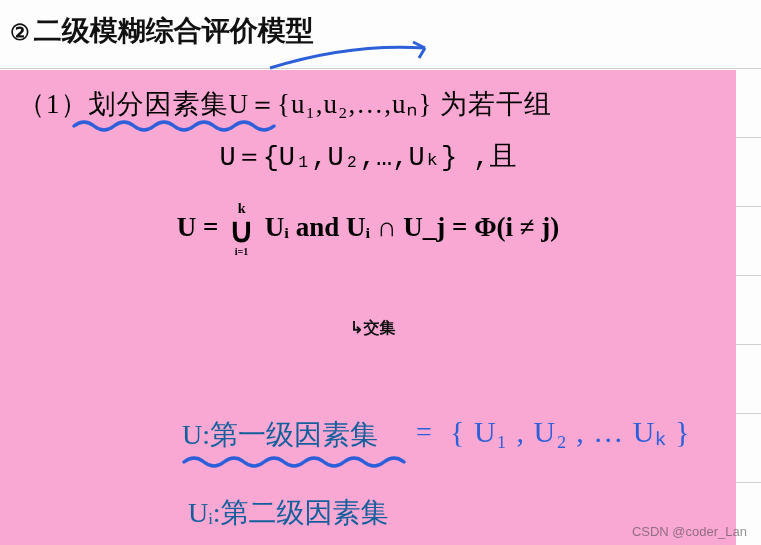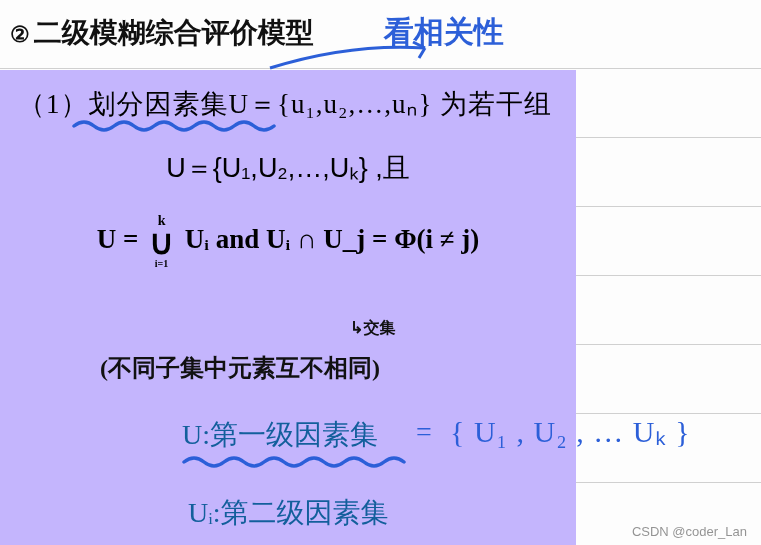--- a/index.html
+++ b/index.html
@@ -53,44 +53,44 @@
     .arrow-svg {
       position: absolute;
       top: 38px;
       left: 260px;
       pointer-events: none;
     }
     .tan-box {
       position: absolute;
       top: 70px;
       left: 0;
-      width: 576px;
+      width: 736px;
       height: 475px;
-      background: #c4b5fd;
+      background: #f9a8d4;
       padding: 14px 18px 8px 18px;
     }
     .line1 {
       font-size: 27px;
       color: #000;
       margin-bottom: 8px;
       letter-spacing: 1px;
     }
     .line1 .ff { font-family: "Times New Roman", serif; }
     .wavy-underline {
       position: absolute;
       top: 48px;
       left: 72px;
       pointer-events: none;
     }
     .line2 {
       text-align: center;
       font-size: 27px;
       color: #000;
-      margin-top: 26px;
-      font-family: Liberation Sans, sans-serif;
+      margin-top: 16px;
+      font-family: Liberation Mono, monospace;
     }
     .eq-block {
       text-align: center;
       margin-top: 28px;
       font-family: "Times New Roman", serif;
       font-weight: bold;
       color: #000;
       font-size: 27px;
       position: relative;
     }
@@ -175,21 +175,20 @@
 </head>
 <body>
 
 <div class="ruled-bg"></div>
 
 <div class="header-row">
   <span>
     <span class="circled-num">②</span>
     <span class="hw-title">二级模糊综合评价模型</span>
   </span>
-  <span class="hw-blue-top">看相关性</span>
 </div>
 
 <svg class="arrow-svg" width="180" height="40">
   <path d="M10 30 Q 90 5 165 10" stroke="#2c5fd8" stroke-width="3" fill="none"></path>
   <path d="M165 10 l -12 -6 M165 10 l -6 10" stroke="#2c5fd8" stroke-width="3" fill="none"></path>
 </svg>
 
 <div class="tan-box">
 
   <div class="line1">
@@ -208,21 +207,20 @@
       <span class="top">k</span>
       <span class="sym">∪</span>
       <span class="bot">i=1</span>
     </span>
     <span>Uᵢ</span>
     <span>  and  </span>
     <span>Uᵢ ∩ U_j = Φ(i ≠ j)</span>
   </div>
 
   <div class="hw-anno anno-inter">↳交集</div>
-  <div class="hw-anno anno-paren">(不同子集中元素互不相同)</div>
 
   <div class="lbl1">
     <span class="uu">U:第一级因素集</span>
   </div>
 
   <svg class="wavy2" width="230" height="16">
     <path d="M2 8 q 10 -8 20 0 t 20 0 t 20 0 t 20 0 t 20 0 t 20 0 t 20 0 t 20 0 t 20 0 t 20 0 t 20 0" stroke="#2c5fd8" stroke-width="3.5" fill="none" stroke-linecap="round"></path>
   </svg>
 
   <div class="lbl2">

